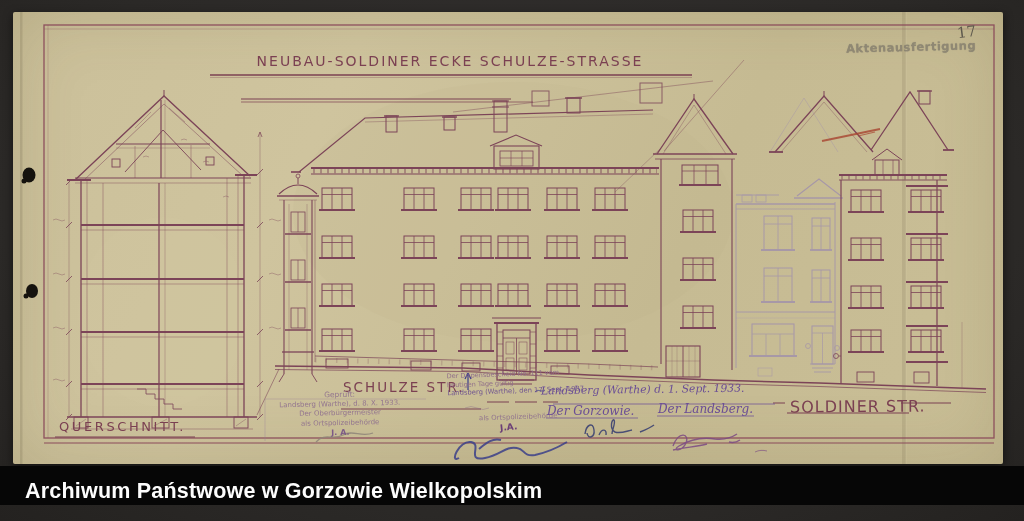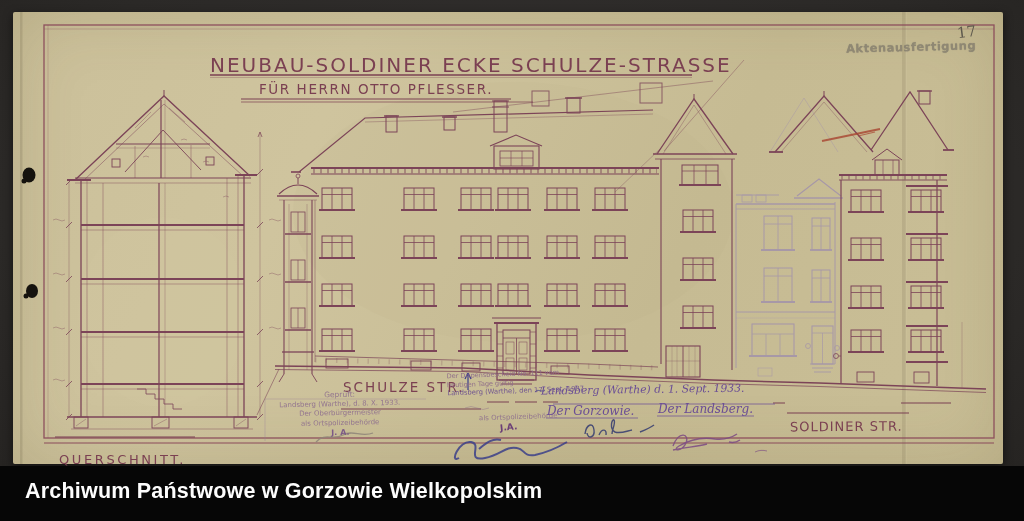--- a/index.html
+++ b/index.html
@@ -5,44 +5,44 @@
   html,body{margin:0;padding:0;background:#2e2b28;}
   .stage{position:relative;width:1024px;height:521px;overflow:hidden;
          background:radial-gradient(ellipse at 50% 40%, #343130 0%, #2b2927 70%, #242220 100%);
          font-family:"Liberation Sans", sans-serif;}
   .paper{position:absolute;left:13px;top:12px;width:990px;height:452px;border-radius:2px;
          background:linear-gradient(115deg,#cbc09a 0%,#cfc49e 30%,#c6bb93 65%,#c9be96 100%);
          box-shadow:0 3px 10px rgba(0,0,0,.55), inset 0 0 70px rgba(90,75,40,.18);}
   .paper svg{position:absolute;left:0;top:0;}
   .t{position:absolute;color:#7b4052;white-space:nowrap;
      font-family:"DejaVu Sans", sans-serif;}
-  .title1{left:197px;top:41px;width:480px;text-align:right;font-size:20px;letter-spacing:2px;}
+  .title1{left:197px;top:41px;width:480px;text-align:center;font-size:14px;letter-spacing:2px;}
   .title2{left:230px;top:69px;width:266px;text-align:center;font-size:13.5px;letter-spacing:1.6px;}
   .akten{left:833px;top:28px;font-size:11.5px;font-weight:bold;letter-spacing:.5px;color:#87806f;
          transform:rotate(-1.5deg);opacity:.85;text-shadow:0 0 1px #87806f;}
   .pagenum{left:944px;top:11px;font-size:15px;color:#5e594d;transform:rotate(-7deg);
            font-family:"DejaVu Serif", serif;}
-  .querschnitt{left:46px;top:407px;font-size:13px;letter-spacing:2.6px;margin-top:33px;}
+  .querschnitt{left:46px;top:407px;font-size:13px;letter-spacing:2.6px;}
   .schulze{left:330px;top:367px;font-size:13.5px;letter-spacing:2px;}
-  .soldiner{left:777px;top:407px;font-size:13px;letter-spacing:1px;transform:rotate(-.4deg);text-align:right;}
+  .soldiner{left:777px;top:385px;font-size:16px;letter-spacing:1px;transform:rotate(-.4deg);text-align:right;}
   .stampA{left:246px;top:378px;width:162px;text-align:center;color:#93758f;
           transform:rotate(-1.2deg);line-height:9.5px;}
   .stampA div{font-size:7px;}
   .stampA .s1{font-size:7.5px;}
   .stampA .s5{font-size:8px;font-weight:bold;color:#7c5a86;}
   .stampB{left:434px;top:358px;width:130px;color:#8f6d89;transform:rotate(-2deg);line-height:8.5px;}
   .stampB div{font-size:6.5px;}
   .stampB .s3{font-size:6.8px;color:#715690;}
   .stampB4{left:466px;top:401px;font-size:7px;color:#93758f;transform:rotate(-2deg);}
   .stampB5{left:487px;top:410px;font-size:9px;font-weight:bold;color:#6b3f77;transform:rotate(-6deg);}
   .hand{font-family:"DejaVu Serif", serif;font-style:italic;color:#6a4d96;}
   .placedate{left:528px;top:371px;font-size:10.8px;transform:rotate(-.8deg);}
   .owner{left:534px;top:392px;font-size:12px;}
   .architect{left:645px;top:390px;font-size:12px;}
-  .bar{position:absolute;left:0;top:466px;width:1024px;height:55px;background:#060606;}
+  .bar{position:absolute;left:0;top:466px;width:1024px;height:39px;background:#060606;}
   .bar .cap{position:absolute;left:25px;top:13px;font-size:21.5px;font-weight:bold;color:#fdfdfd;
             letter-spacing:.2px;}
 </style>
 </head>
 <body>
 
 <div class="stage">
   <div class="paper">
 
     <svg width="990" height="452" viewBox="0 0 990 452">
@@ -329,21 +329,20 @@
         <path d="M446 446 C436 452 446 428 458 430 C470 432 452 450 472 446 C488 443 492 434 504 436 C512 437 510 445 522 443 C536 440 544 436 554 430 M466 437 C474 430 480 426 488 428" stroke="#3b3f8a" stroke-width="2" opacity=".85"></path>
         <path d="M572 422 c1 -9 8 -13 9 -4 c1 7 -6 10 -7 3 m12 2 c3 -7 8 -6 7 0 m6 -1 c0 -5 4 -11 2 -14 c-2 -2 -5 9 1 12 c5 2 12 -1 17 -2 m8 2 c5 -2 10 -4 14 -7" stroke="#3c4272" stroke-width="1.4" opacity=".9"></path>
         <path d="M660 434 c6 -16 17 -12 13 -3 c-4 9 -15 8 -7 3 c12 -7 24 -9 36 -7 c9 1 16 -1 22 -5 m-64 16 c12 -3 24 -3 34 -6 m22 -2 c4 1 8 0 11 -2" stroke="#7b4a84" stroke-width="1.4" opacity=".85"></path>
         <path d="M742 440 c4 -2 8 -2 12 -1" stroke="#7b4a84" stroke-width=".9" opacity=".7"></path>
         <path d="M540 392 H762" stroke="#6a4d96" stroke-width=".9" opacity=".8"></path>
         <path d="M533 406 H625 M644 404 H741" stroke="#6a4d96" stroke-width=".9" opacity=".8"></path>
       </g>
     </svg>
 
     <div class="t title1">NEUBAU-SOLDINER ECKE SCHULZE-STRASSE</div>
-    <div class="t title2">FÜR HERRN OTTO PFLESSER.</div>
     <div class="t akten">Aktenausfertigung</div>
     <div class="t pagenum">17</div>
     <div class="t querschnitt">QUERSCHNITT.</div>
     <div class="t schulze">SCHULZE STR.</div>
     <div class="t soldiner">SOLDINER STR.</div>
 
     <div class="t stampA">
       <div class="s1">Geprüft:</div>
       <div>Landsberg (Warthe), d. 8. X. 1933.</div>
       <div>Der Oberbürgermeister</div>

